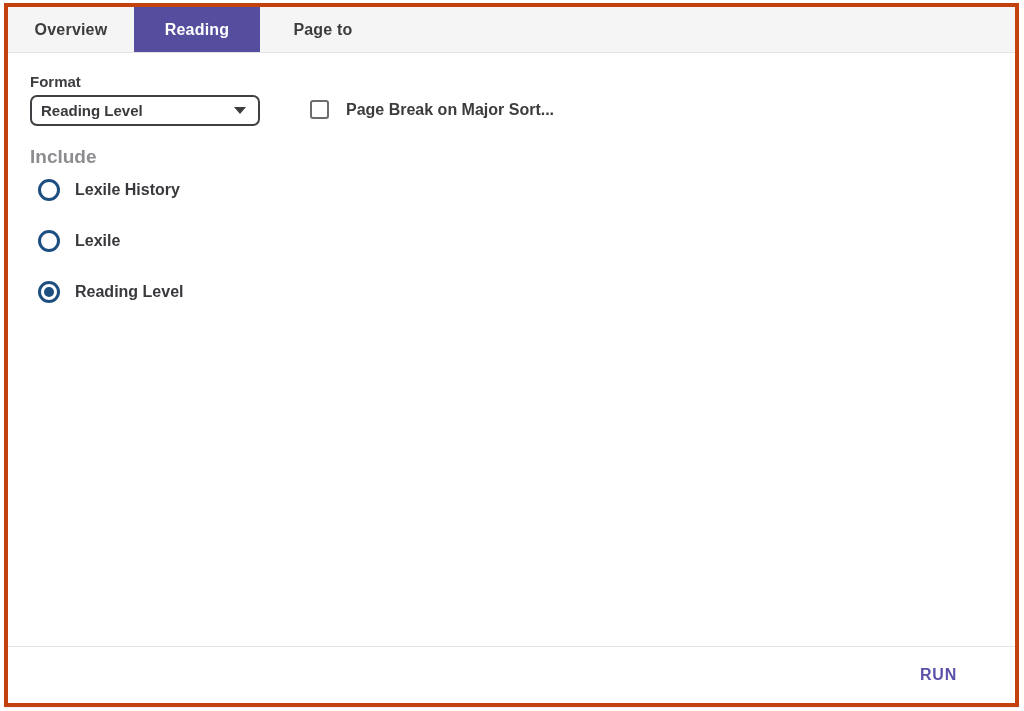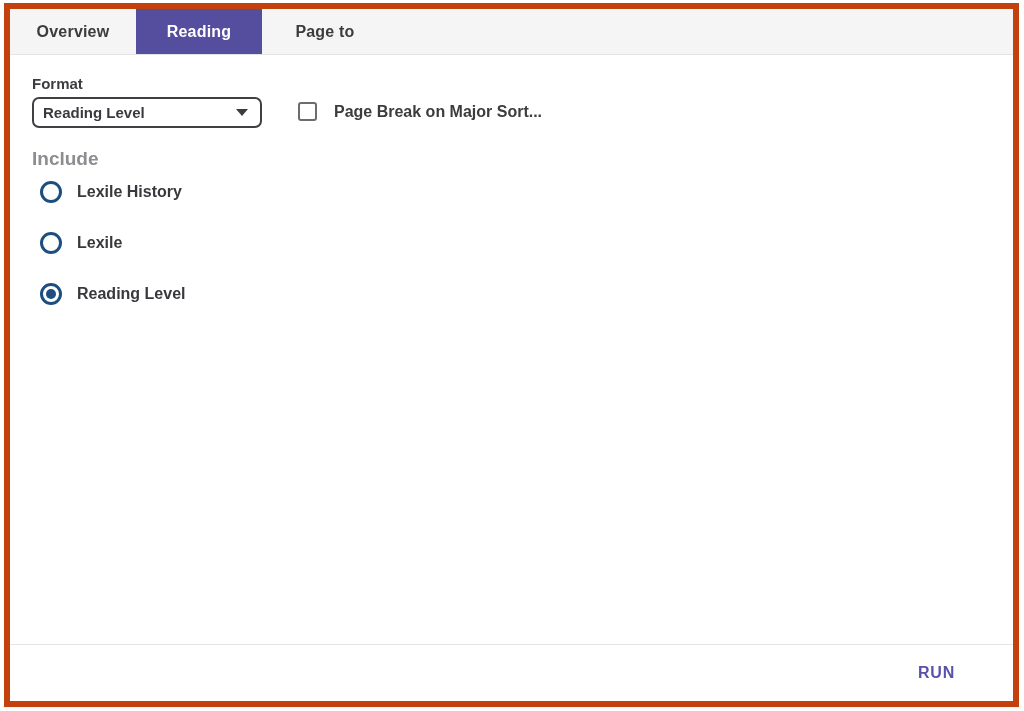--- a/index.html
+++ b/index.html
@@ -1,21 +1,21 @@
 <!DOCTYPE html>
 <html><head>
 <meta charset="utf-8">
 <style>
   * { margin: 0; padding: 0; box-sizing: border-box; }
   html, body { width: 1024px; height: 711px; background: #fff; font-family: "Liberation Sans", sans-serif; }
   body { position: relative; }
 
   .window {
     position: absolute; left: 4px; top: 3px; right: 5px; bottom: 4px;
-    border: 6px solid #c2410c; background: #5eead4;
+    border: 4px solid #c2410c; background: #5eead4;
     display: flex; flex-direction: column;
     box-shadow: 0 1px 2px rgba(0,0,0,.06);
   }
 
   
   .tabbar {
     height: 46px; flex: 0 0 46px;
     background: #f6f5f6;
     border-bottom: 1px solid #e4e3e6;
     display: flex; align-items: stretch;
@@ -23,38 +23,38 @@
   .tab {
     width: 126px; display: flex; align-items: center; justify-content: center;
     font-size: 16px; font-weight: 600; color: #3c3b3e; cursor: pointer;
     letter-spacing: .2px;
   }
   .tab.active { background: #554e9e; color: #ffffff; }
 
   
   .content { flex: 1 1 auto; background: #fff; padding: 20px 22px 0 22px; overflow: hidden; }
 
-  .top-row { display: flex; align-items: flex-start; }
+  .top-row { display: flex; align-items: flex-start; gap: 8px; }
   .field { display: flex; flex-direction: column; }
   .field-label { font-size: 15px; font-weight: 600; color: #3d3c40; margin-bottom: 5px; }
 
   .select {
     width: 230px; height: 31px;
     border: 2px solid #403f43; border-radius: 7px;
     background: #fff; display: flex; align-items: center;
     padding: 0 12px 0 9px; cursor: pointer;
   }
   .select-value { flex: 1; font-size: 15px; font-weight: 600; color: #3a393d; white-space: nowrap; overflow: hidden; }
   .caret {
     width: 0; height: 0; margin-left: 8px;
     border-left: 6px solid transparent; border-right: 6px solid transparent;
     border-top: 7px solid #3c3b3f;
   }
 
-  .checkbox-wrap { display: flex; align-items: center; margin-left: 21px; margin-top: 27px; cursor: pointer; }
+  .checkbox-wrap { display: flex; align-items: center; margin-left: 27px; margin-top: 27px; cursor: pointer; }
   .checkbox {
     width: 19px; height: 19px; border: 2px solid #6c6b6e; border-radius: 3px;
     background: #fff; flex: 0 0 auto;
   }
   .checkbox-label { font-size: 16px; font-weight: 600; color: #3c3b3e; margin-left: 17px; white-space: nowrap; }
 
   .include-label { margin-top: 20px; font-size: 19px; color: #8d8c90; font-weight: 600; }
 
   .radio-group { margin-top: 10px; }
   .radio-row { display: flex; align-items: center; height: 24px; margin: 0 0 27px 8px; cursor: pointer; }

